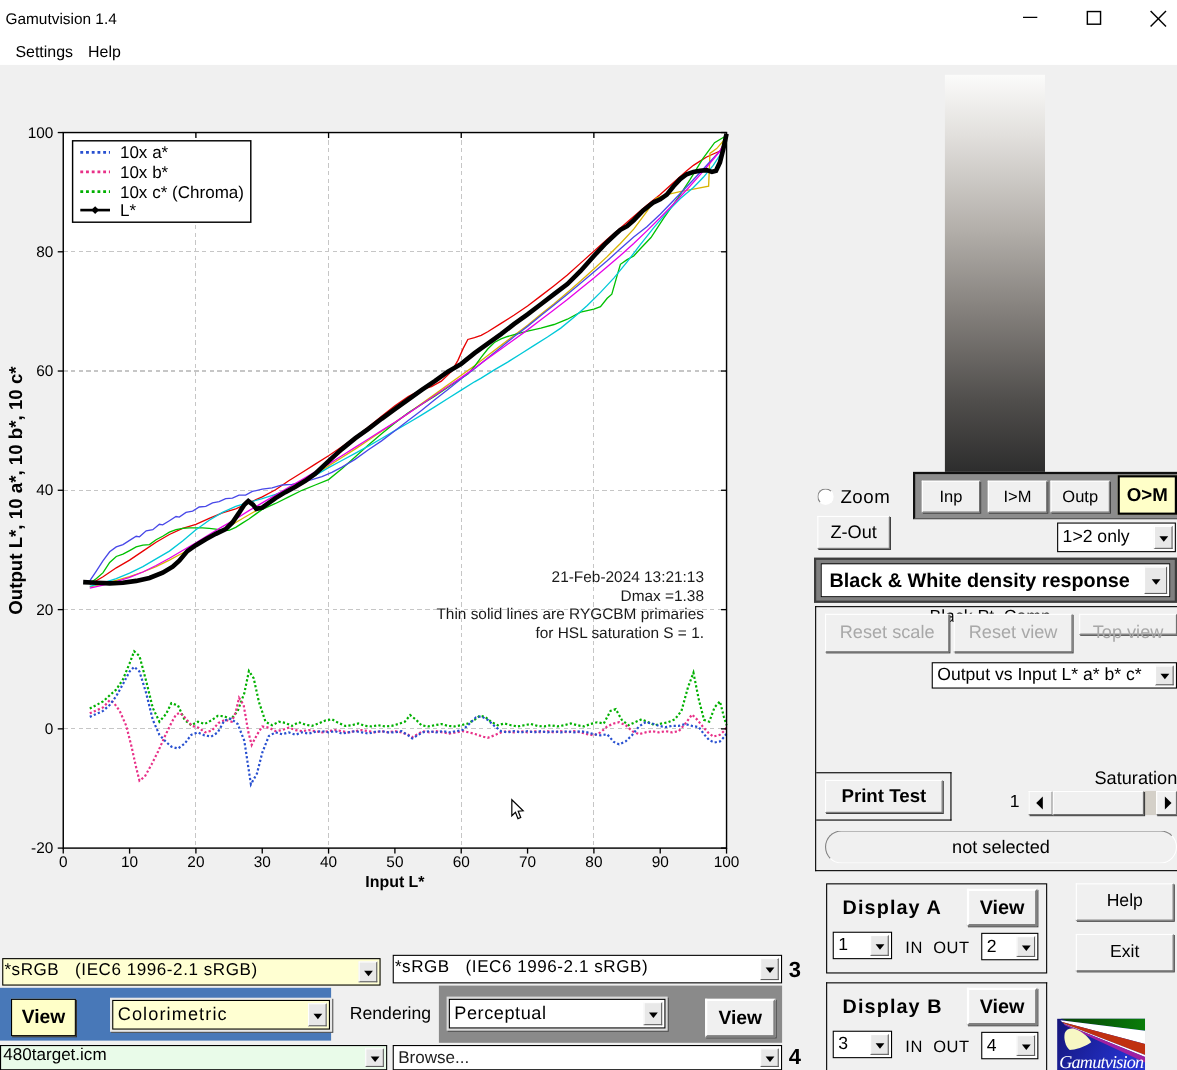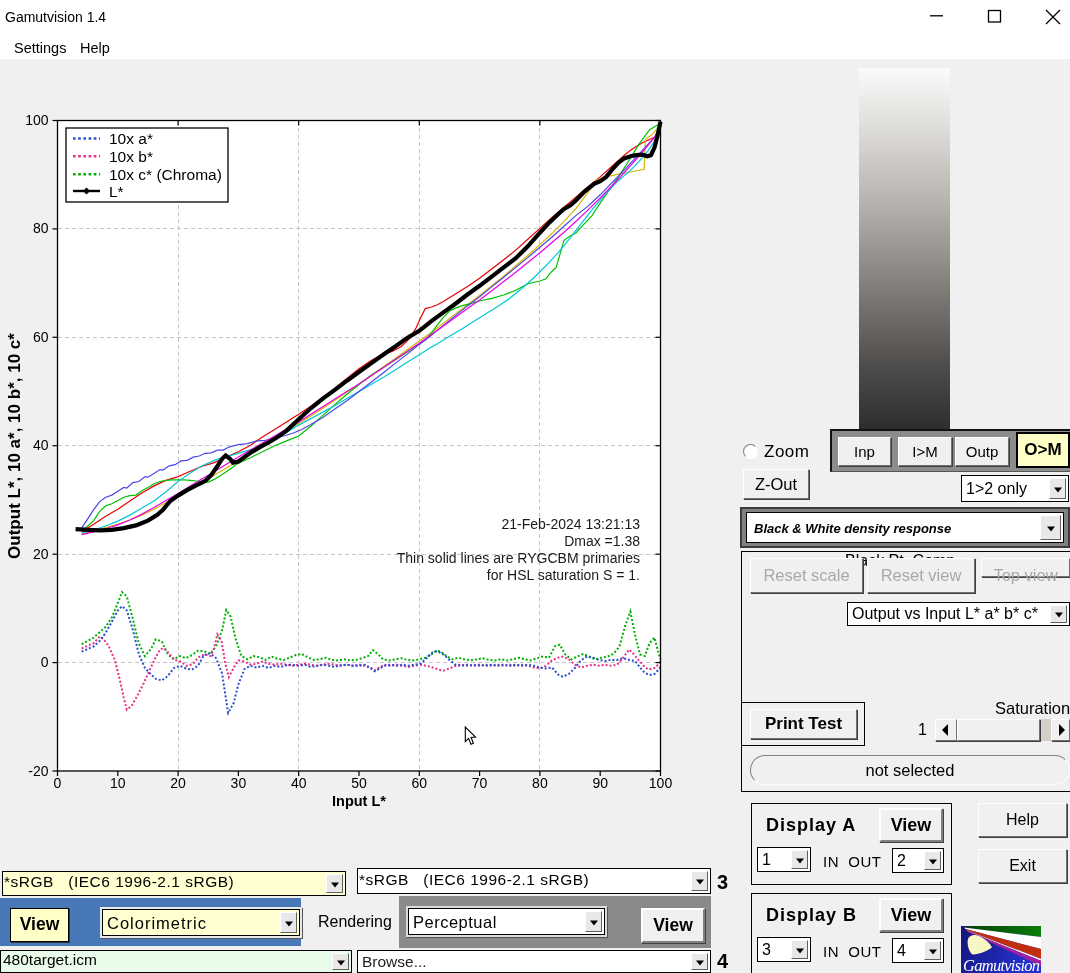--- a/index.html
+++ b/index.html
@@ -136,21 +136,21 @@
 <div class="abs" style="left:764px;top:442px;font-size:17px;letter-spacing:0.5px;">Zoom</div>
 <div class="btn" style="left:743px;top:469px;width:66px;height:30px;font-size:16.5px;line-height:28px;">Z-Out</div>
 <div class="abs" style="left:845px;top:508px;font-size:16px;margin-top:44px;">Black Pt. Comp.</div>
 <div class="combo" style="left:961px;top:475px;width:108px;height:27px;font-size:16px;">
     <span class="txt">1&gt;2 only</span>
     <span class="dbtn"></span>
   </div>
 
 <div class="abs" style="left:740px;top:507px;width:330px;height:41px;background:#808080;border:2px solid #3c3c3c;"></div>
 <div class="combo" style="left:746px;top:512px;width:318px;height:31px;">
-    <span class="txt bold" style="font-size:13px;left:7px;font-style:italic;">Black &amp; White density response</span>
+    <span class="txt bold" style="font-size:18px;left:7px;">Black &amp; White density response</span>
     <span class="dbtn" style="width:21px;"></span>
   </div>
 
 <div class="abs" style="left:741px;top:551px;width:329px;height:241px;border:1px solid #000;border-right:none;"></div>
 <div class="btn" style="left:750px;top:558px;width:113px;height:35px;font-size:16.5px;line-height:33px;color:#a8a8a8;">Reset scale</div>
 <div class="btn" style="left:867px;top:558px;width:108px;height:35px;font-size:16.5px;line-height:33px;color:#a8a8a8;">Reset view</div>
 <div class="btn" style="left:981px;top:558px;width:89px;height:19px;font-size:16.5px;line-height:33px;color:#a8a8a8;">Top view</div>
 <div class="combo" style="left:847px;top:602px;width:223px;height:24px;font-size:16px;">
     <span class="txt">Output vs Input L* a* b* c*</span>
     <span class="dbtn"></span>

